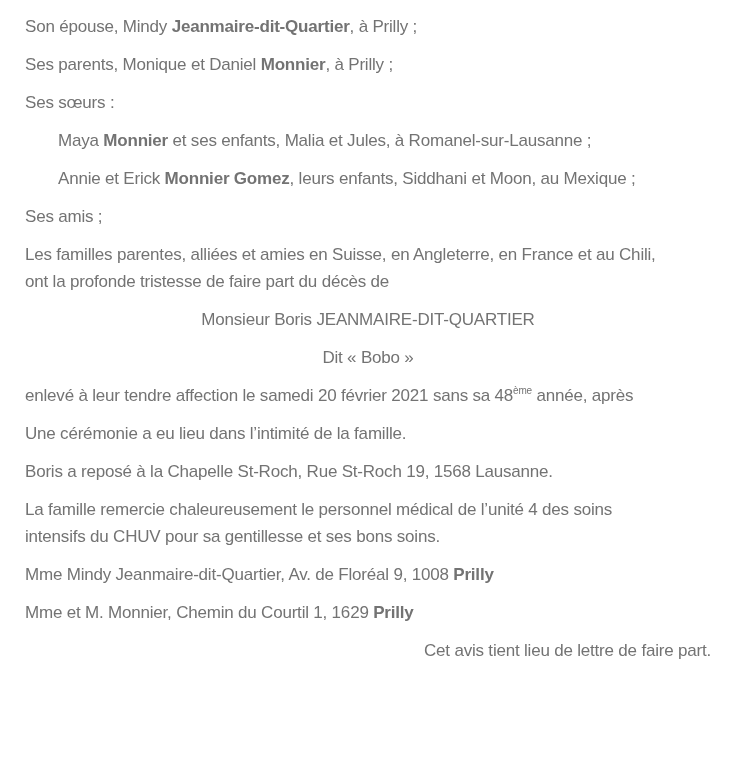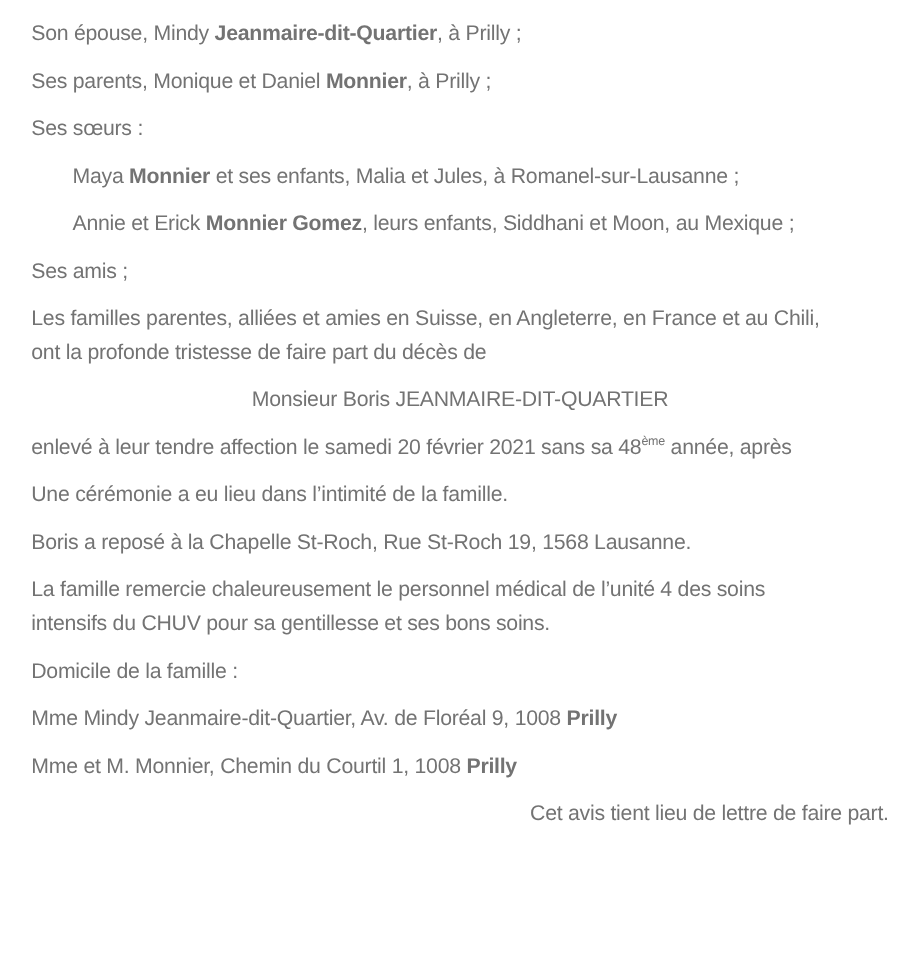--- a/index.html
+++ b/index.html
@@ -64,35 +64,35 @@
 
   <p>Ses amis ;</p>
 
   <p>
     <span class="ln">Les familles parentes, alliées et amies en Suisse, en Angleterre, en France et au Chili,</span>
     <span class="ln">ont la profonde tristesse de faire part du décès de</span>
   </p>
 
   <p class="title-line">Monsieur Boris JEANMAIRE-DIT-QUARTIER</p>
 
+  <p class="title-line">Dit « Bobo »</p>
 
   <p>
     <span class="ln"><span>enlevé à leur tendre affection le samedi 20 février 2021 sans sa 48</span><sup>ème</sup><span> année, après</span></span>
   </p>
 
   <p>Une cérémonie a eu lieu dans l’intimité de la famille.</p>
 
   <p>Boris a reposé à la Chapelle St-Roch, Rue St-Roch 19, 1568 Lausanne.</p>
 
   <p>
     <span class="ln">La famille remercie chaleureusement le personnel médical de l’unité 4 des soins</span>
     <span class="ln">intensifs du CHUV pour sa gentillesse et ses bons soins.</span>
   </p>
 
-  <p>Domicile de la famille :</p>
 
   <p><span>Mme Mindy Jeanmaire-dit-Quartier, Av. de Floréal 9, 1008 </span><b>Prilly</b></p>
 
-  <p><span>Mme et M. Monnier, Chemin du Courtil 1, 1008 </span><b>Prilly</b></p>
+  <p><span>Mme et M. Monnier, Chemin du Courtil 1, 1629 </span><b>Prilly</b></p>
 
   <p class="centered">Cet avis tient lieu de lettre de faire part.</p>
 
 </div>
 
 </body></html>

